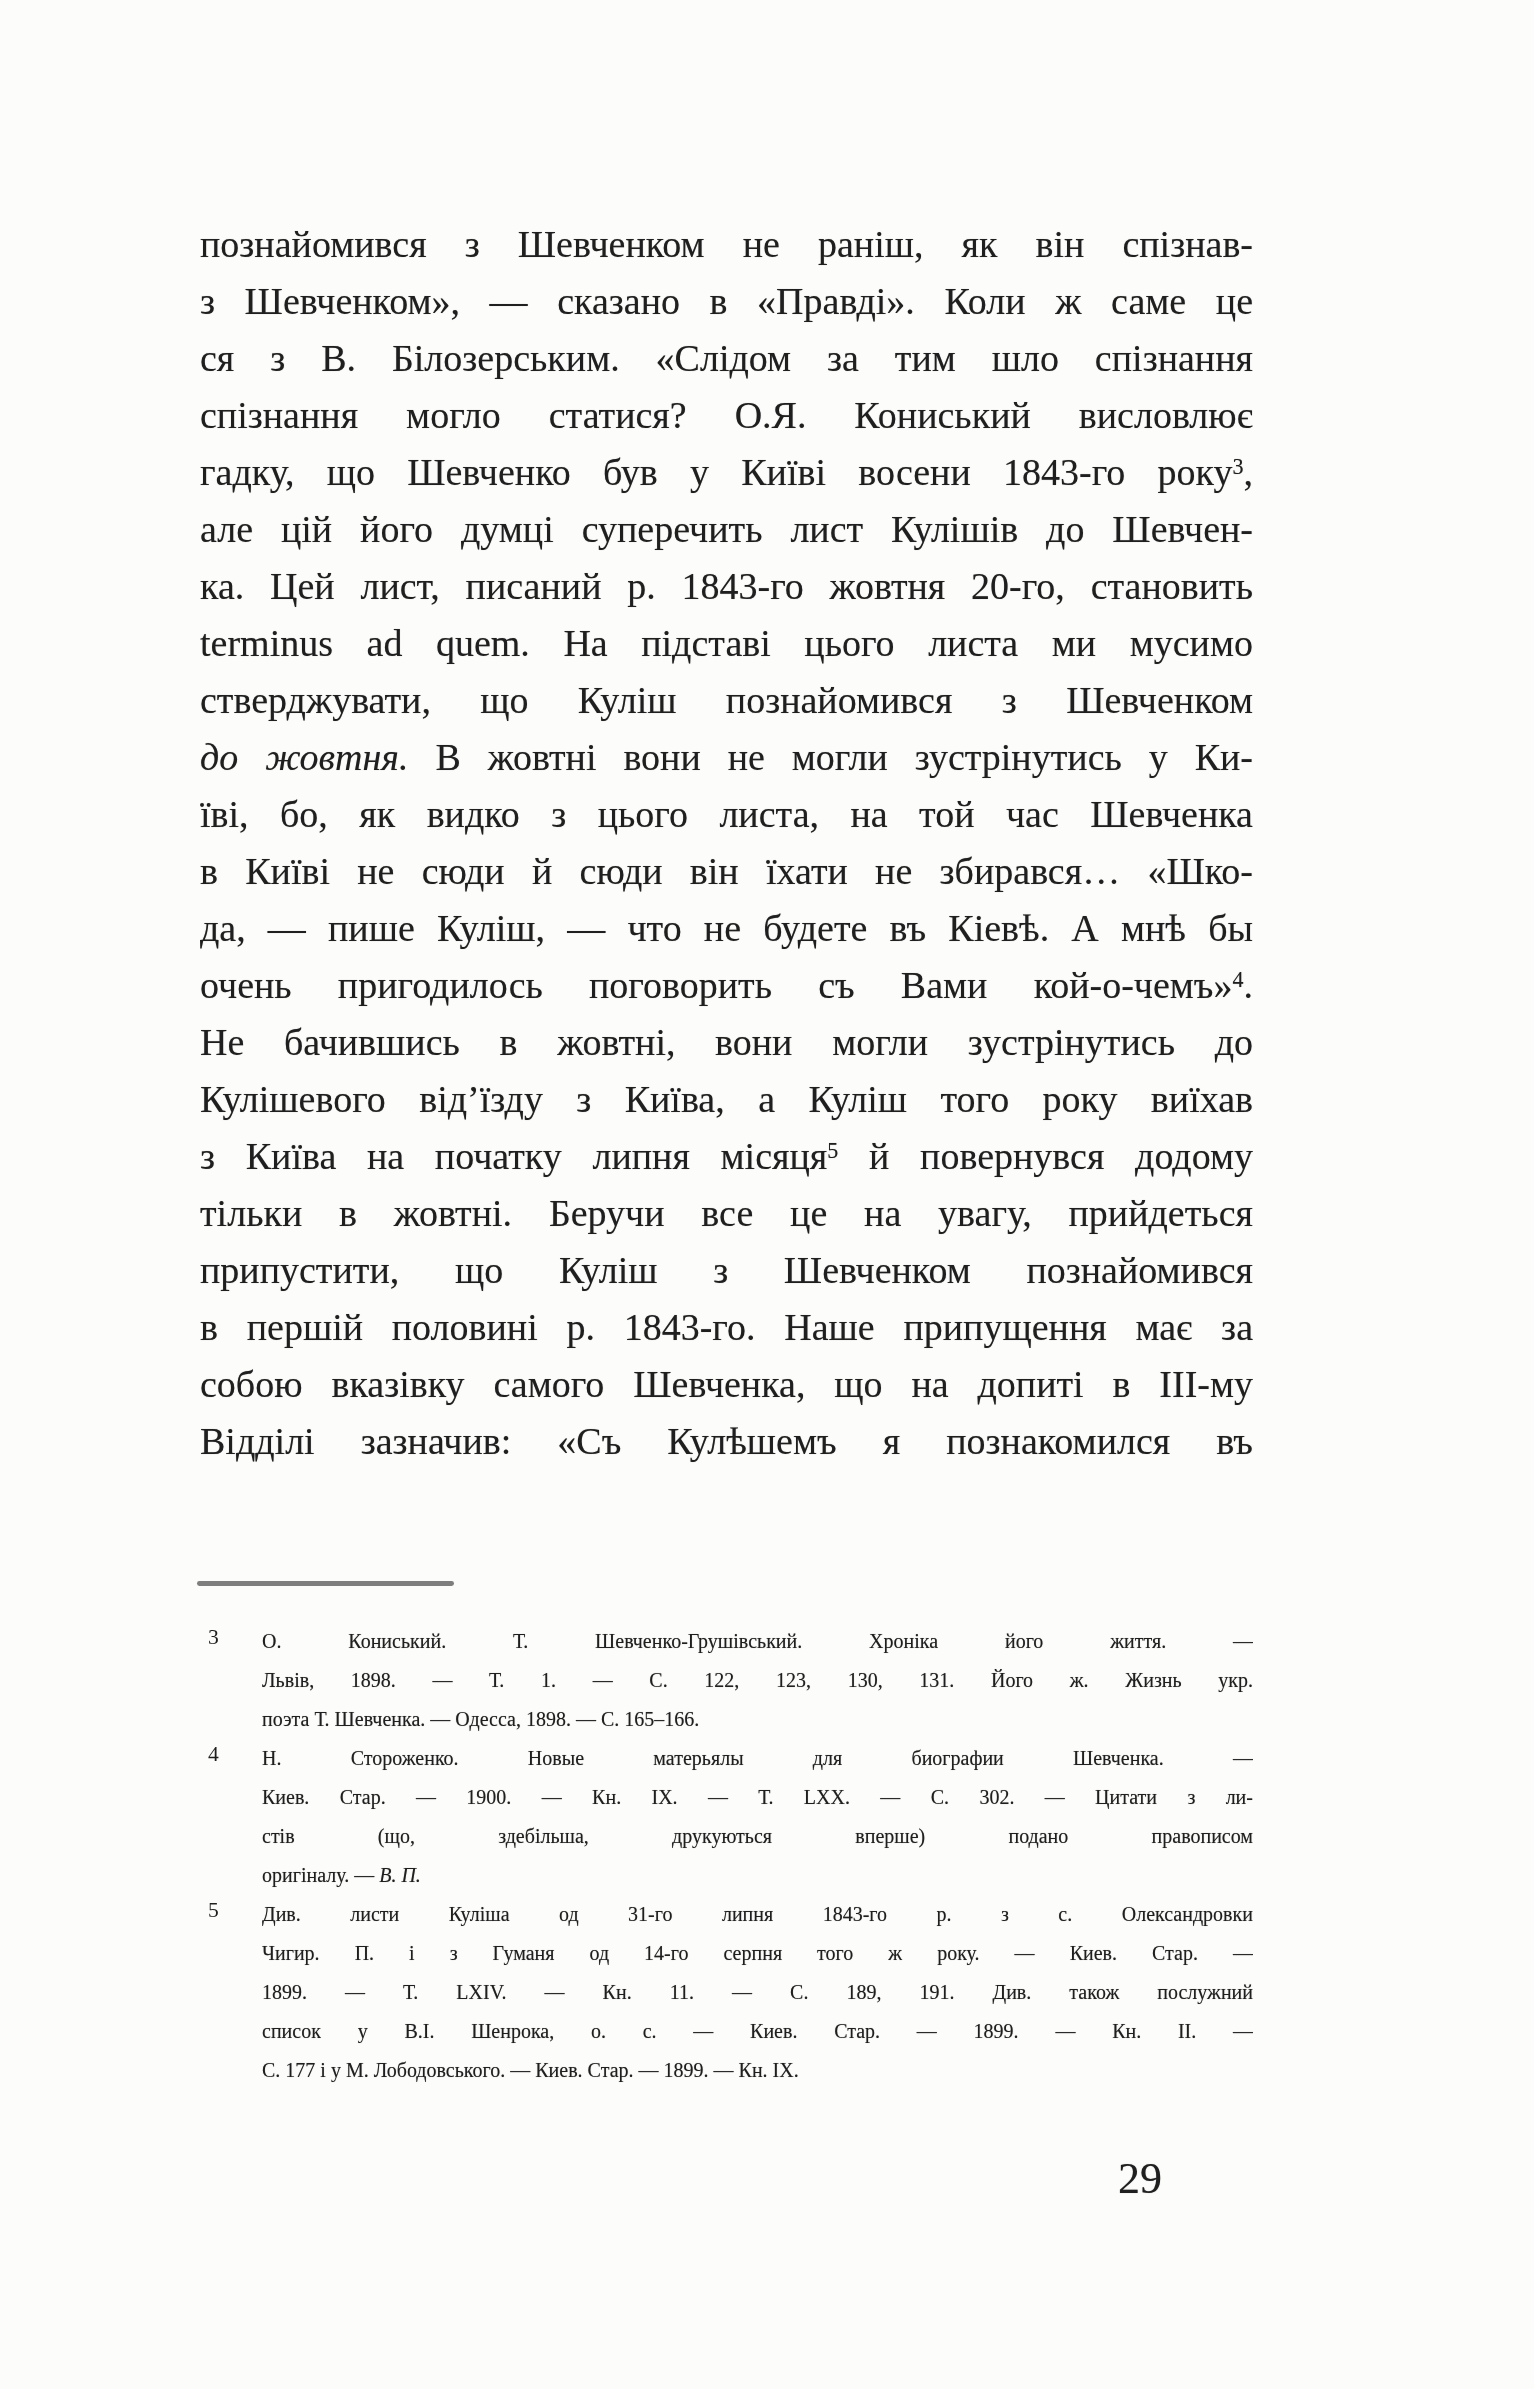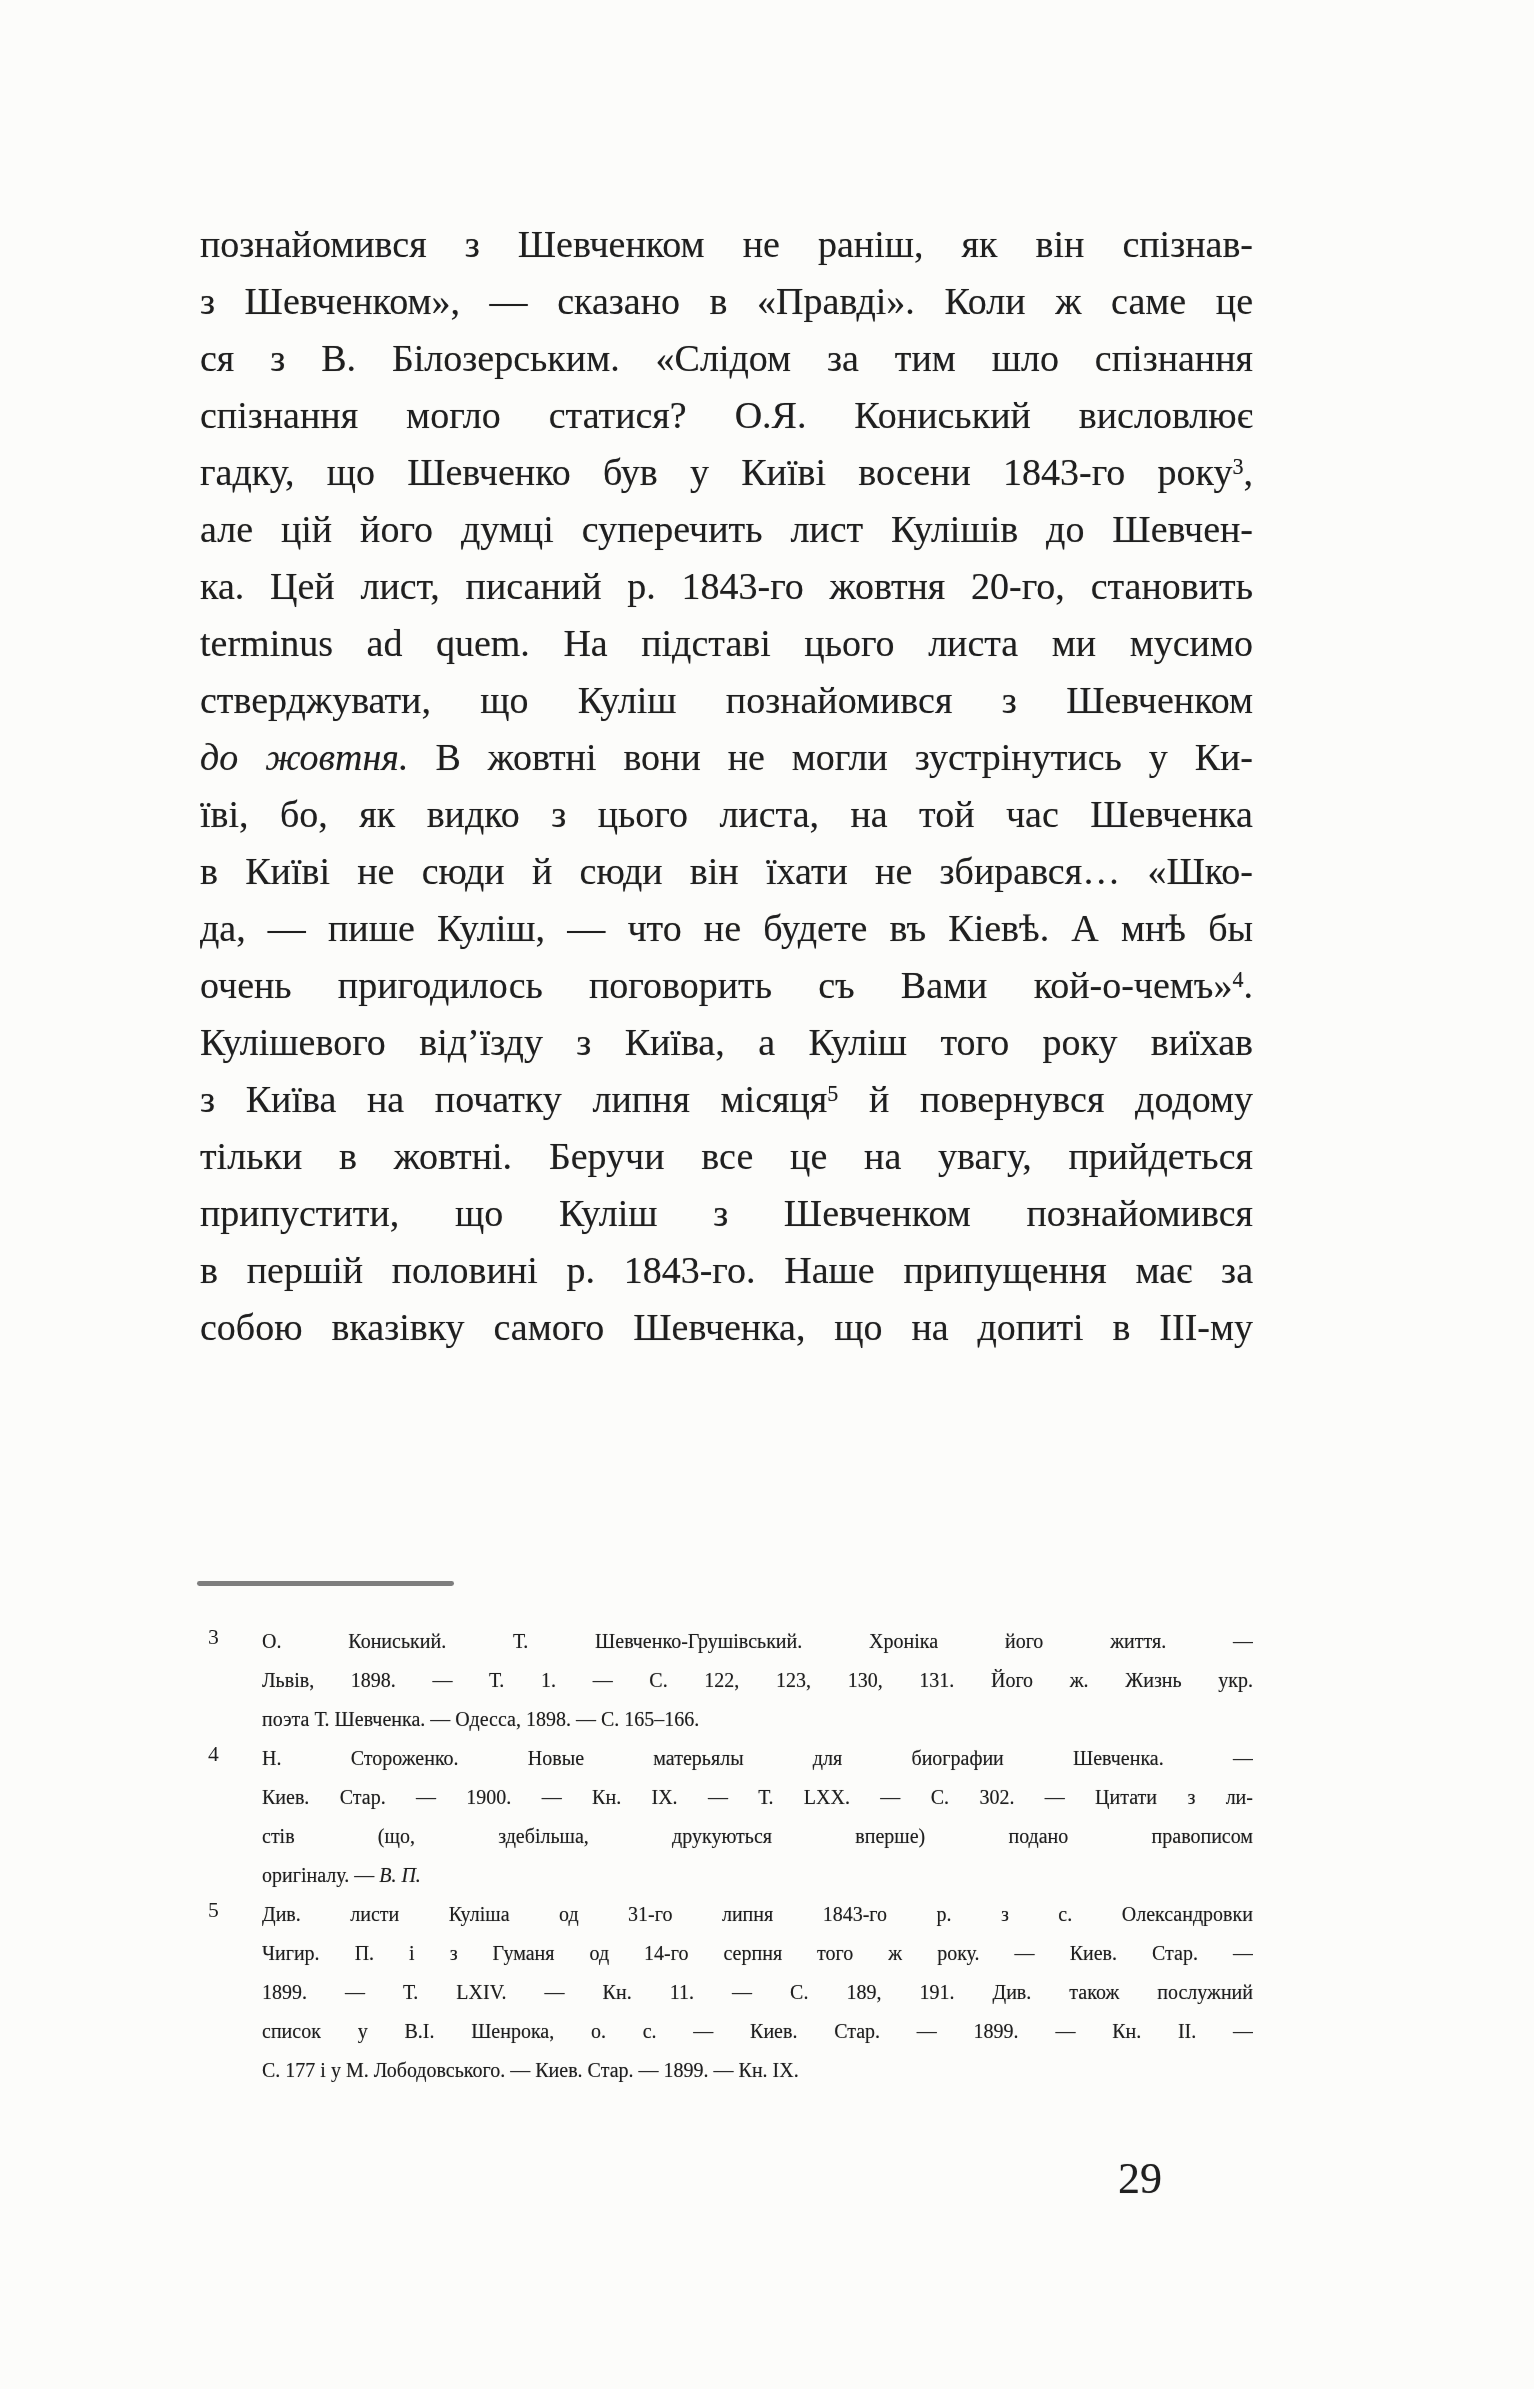--- a/index.html
+++ b/index.html
@@ -60,26 +60,28 @@
       <div class="tline"><span>гадку, що Шевченко був у Київі восени 1843-го року</span><sup>3</sup><span>,</span></div>
       <div class="tline"><span>але цій його думці суперечить лист Кулішів до Шевчен-</span></div>
       <div class="tline"><span>ка. Цей лист, писаний р. 1843-го жовтня 20-го, становить</span></div>
       <div class="tline"><span>terminus ad quem. На підставі цього листа ми мусимо</span></div>
       <div class="tline"><span>стверджувати, що Куліш познайомився з Шевченком</span></div>
       <div class="tline"><span class="it">до жовтня.</span><span> В жовтні вони не могли зустрінутись у Ки-</span></div>
       <div class="tline"><span>їві, бо, як видко з цього листа, на той час Шевченка</span></div>
       <div class="tline"><span>в Київі не сюди й сюди він їхати не збирався… «Шко-</span></div>
       <div class="tline"><span>да, — пише Куліш, — что не будете въ Кіевѣ. А мнѣ бы</span></div>
       <div class="tline"><span>очень пригодилось поговорить съ Вами кой-о-чемъ»</span><sup>4</sup><span>.</span></div>
+      <div class="tline"><span>Не бачившись в жовтні, вони могли зустрінутись до</span></div>
       <div class="tline"><span>Кулішевого від’їзду з Київа, а Куліш того року виїхав</span></div>
       <div class="tline"><span>з Київа на початку липня місяця</span><sup>5</sup><span> й повернувся додому</span></div>
       <div class="tline"><span>тільки в жовтні. Беручи все це на увагу, прийдеться</span></div>
       <div class="tline"><span>припустити, що Куліш з Шевченком познайомився</span></div>
       <div class="tline"><span>в першій половині р. 1843-го. Наше припущення має за</span></div>
       <div class="tline"><span>собою вказівку самого Шевченка, що на допиті в ІІІ-му</span></div>
+      <div class="tline"><span>Відділі зазначив: «Съ Кулѣшемъ я познакомился въ</span></div>
     </div>
   <div class="fn-sep" style="background: rgb(126, 126, 126);"></div>
   <div class="footnotes">
       <div class="footnote">
         <span class="fn-marker">3</span>
         <div class="fn-lines">
           <div class="fline"><span>О. Кониський. Т. Шевченко-Грушівський. Хроніка його життя. —</span></div>
           <div class="fline"><span>Львів, 1898. — Т. 1. — С. 122, 123, 130, 131. Його ж. Жизнь укр.</span></div>
           <div class="fline last"><span>поэта Т. Шевченка. — Одесса, 1898. — С. 165–166.</span></div>
         </div>

